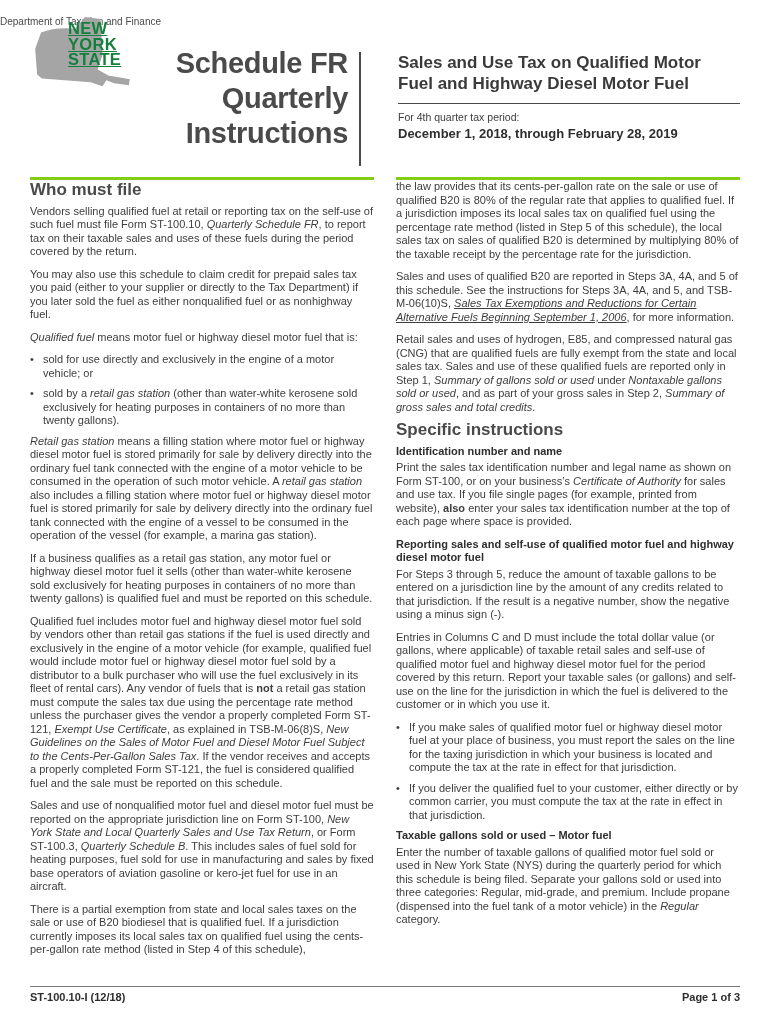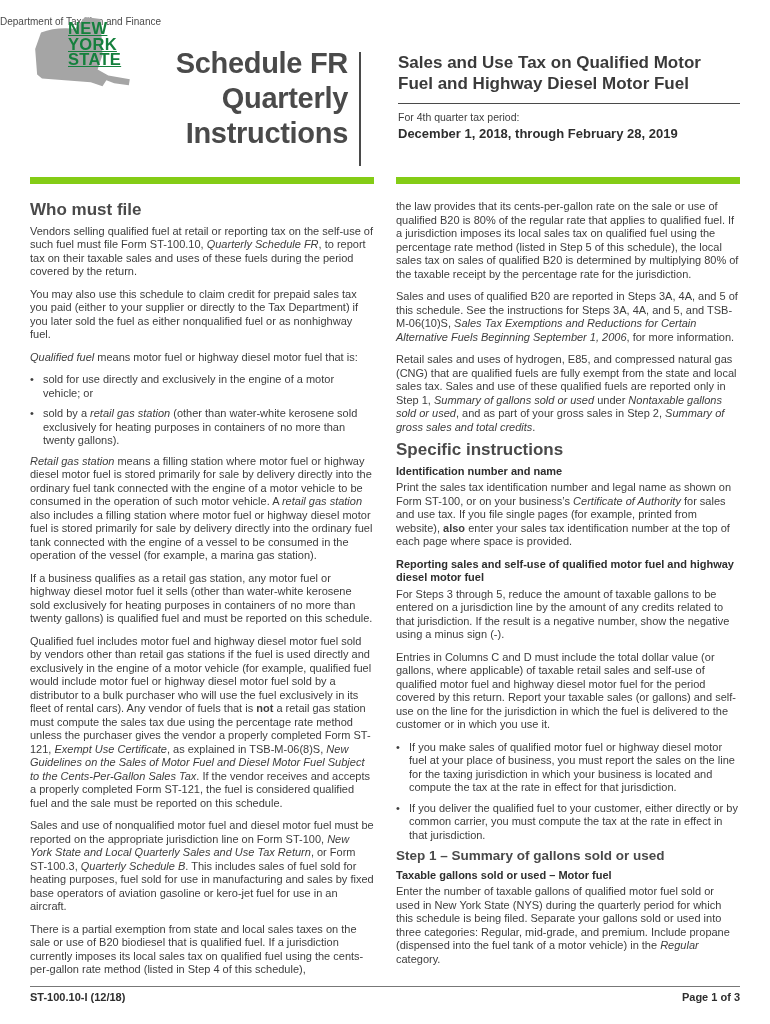--- a/index.html
+++ b/index.html
@@ -15,21 +15,21 @@
 
   .doc-title { position:absolute; left:0; top:46px; width:348px; text-align:right; font-size:29px; line-height:35px; font-weight:bold; color:#4a4a4a; letter-spacing:-0.3px; }
   .vrule { position:absolute; left:359px; top:52px; width:2px; height:114px; background:#4a4a4a; }
   .subject { position:absolute; left:374px; top:52px; right:30px;margin-left:24px; }
   .subject-title { font-size:17px; line-height:21px; font-weight:bold; color:#3a3a3a; }
   .subject-rule { border-top:1px solid #4a4a4a; margin:9px 0 7px; }
   .period-label { font-size:10.5px; color:#3d3d3d; }
   .period-value { font-size:13px; font-weight:bold; color:#2e2e2e; margin-top:3px; }
 
   .body { position:absolute; top:177px; left:30px; right:30px; display:flex; gap:22px; }
-  .col { flex:1; border-top:7px solid #84cc16; padding-top:16px; font-size:11px; line-height:13.5px; color:#3d3d3d; }
+  .col { flex:1; border-top:3px solid #84cc16; padding-top:0; font-size:11px; line-height:13.5px; color:#3d3d3d; }
 
   .h1 { font-size:17px; font-weight:bold; color:#4a4a4a; margin:3px 0 8px; }
   .h2 { font-size:13.5px; font-weight:bold; color:#4a4a4a; margin:6px 0 6px; }
   .h3 { font-size:11px; font-weight:bold; color:#2e2e2e; margin:2px 0 3px; }
   .p { margin-bottom:9px; }
   .bullet { display:flex; margin-bottom:7px; }
   .bullet .dot { width:13px; flex:0 0 13px; }
 
   .footer { position:absolute; left:30px; right:30px; top:986px; border-top:1px solid #777; padding-top:4px; display:flex; justify-content:space-between; font-size:11px; font-weight:bold; color:#2e2e2e; }
 </style>
@@ -84,37 +84,36 @@
           <span class="bullet-text">sold by a <span style="font-style: italic;">retail gas station</span> (other than water-white kerosene sold exclusively for heating purposes in containers of no more than twenty gallons).</span>
         </div>
         <div class="p"><span style="font-style: italic;">Retail gas station</span> means a filling station where motor fuel or highway diesel motor fuel is stored primarily for sale by delivery directly into the ordinary fuel tank connected with the engine of a motor vehicle to be consumed in the operation of such motor vehicle. A <span style="font-style: italic;">retail gas station</span> also includes a filling station where motor fuel or highway diesel motor fuel is stored primarily for sale by delivery directly into the ordinary fuel tank connected with the engine of a vessel to be consumed in the operation of the vessel (for example, a marina gas station).</div>
         <div class="p">If a business qualifies as a retail gas station, any motor fuel or highway diesel motor fuel it sells (other than water-white kerosene sold exclusively for heating purposes in containers of no more than twenty gallons) is qualified fuel and must be reported on this schedule.</div>
         <div class="p">Qualified fuel includes motor fuel and highway diesel motor fuel sold by vendors other than retail gas stations if the fuel is used directly and exclusively in the engine of a motor vehicle (for example, qualified fuel would include motor fuel or highway diesel motor fuel sold by a distributor to a bulk purchaser who will use the fuel exclusively in its fleet of rental cars). Any vendor of fuels that is <span style="font-weight: bold;">not</span> a retail gas station must compute the sales tax due using the percentage rate method unless the purchaser gives the vendor a properly completed Form ST-121, <span style="font-style: italic;">Exempt Use Certificate</span>, as explained in TSB-M-06(8)S, <span style="font-style: italic;">New Guidelines on the Sales of Motor Fuel and Diesel Motor Fuel Subject to the Cents-Per-Gallon Sales Tax</span>. If the vendor receives and accepts a properly completed Form ST-121, the fuel is considered qualified fuel and the sale must be reported on this schedule.</div>
         <div class="p">Sales and use of nonqualified motor fuel and diesel motor fuel must be reported on the appropriate jurisdiction line on Form ST-100, <span style="font-style: italic;">New York State and Local Quarterly Sales and Use Tax Return</span>, or Form ST-100.3, <span style="font-style: italic;">Quarterly Schedule B</span>. This includes sales of fuel sold for heating purposes, fuel sold for use in manufacturing and sales by fixed base operators of aviation gasoline or kero-jet fuel for use in an aircraft.</div>
         <div class="p">There is a partial exemption from state and local sales taxes on the sale or use of B20 biodiesel that is qualified fuel. If a jurisdiction currently imposes its local sales tax on qualified fuel using the cents-per-gallon rate method (listed in Step 4 of this schedule),</div>
       </div>
     <div class="col">
         <div class="p">the law provides that its cents-per-gallon rate on the sale or use of qualified B20 is 80% of the regular rate that applies to qualified fuel. If a jurisdiction imposes its local sales tax on qualified fuel using the percentage rate method (listed in Step 5 of this schedule), the local sales tax on sales of qualified B20 is determined by multiplying 80% of the taxable receipt by the percentage rate for the jurisdiction.</div>
-        <div class="p">Sales and uses of qualified B20 are reported in Steps 3A, 4A, and 5 of this schedule. See the instructions for Steps 3A, 4A, and 5, and TSB-M-06(10)S, <span style="font-style: italic;">Sales Tax Exemptions and Reductions for Certain Alternative Fuels Beginning September 1, 2006</span>, for more information.</div>
+        <div class="p">Sales and uses of qualified B20 are reported in Steps 3A, 4A, and 5 of this schedule. See the instructions for Steps 3A, 4A, and 5, and TSB-M-06(10)S, <span style="font-style: italic; text-decoration: underline;">Sales Tax Exemptions and Reductions for Certain Alternative Fuels Beginning September 1, 2006</span>, for more information.</div>
         <div class="p">Retail sales and uses of hydrogen, E85, and compressed natural gas (CNG) that are qualified fuels are fully exempt from the state and local sales tax. Sales and use of these qualified fuels are reported only in Step 1, <span style="font-style: italic;">Summary of gallons sold or used</span> under <span style="font-style: italic;">Nontaxable gallons sold or used</span>, and as part of your gross sales in Step 2, <span style="font-style: italic;">Summary of gross sales and total credits</span>.</div>
         <div class="h1">Specific instructions</div>
         <div class="h3">Identification number and name</div>
         <div class="p">Print the sales tax identification number and legal name as shown on Form ST-100, or on your business’s <span style="font-style: italic;">Certificate of Authority</span> for sales and use tax. If you file single pages (for example, printed from website), <span style="font-weight: bold;">also</span> enter your sales tax identification number at the top of each page where space is provided.</div>
         <div class="h3">Reporting sales and self-use of qualified motor fuel and highway diesel motor fuel</div>
         <div class="p">For Steps 3 through 5, reduce the amount of taxable gallons to be entered on a jurisdiction line by the amount of any credits related to that jurisdiction. If the result is a negative number, show the negative using a minus sign (-).</div>
         <div class="p">Entries in Columns C and D must include the total dollar value (or gallons, where applicable) of taxable retail sales and self-use of qualified motor fuel and highway diesel motor fuel for the period covered by this return. Report your taxable sales (or gallons) and self-use on the line for the jurisdiction in which the fuel is delivered to the customer or in which you use it.</div>
         <div class="bullet">
           <span class="dot">•</span>
           <span class="bullet-text">If you make sales of qualified motor fuel or highway diesel motor fuel at your place of business, you must report the sales on the line for the taxing jurisdiction in which your business is located and compute the tax at the rate in effect for that jurisdiction.</span>
         </div>
         <div class="bullet">
           <span class="dot">•</span>
           <span class="bullet-text">If you deliver the qualified fuel to your customer, either directly or by common carrier, you must compute the tax at the rate in effect in that jurisdiction.</span>
         </div>
-        <div class="h2">Step 1 – Summary of gallons sold or used</div>
         <div class="h3">Taxable gallons sold or used – Motor fuel</div>
         <div class="p">Enter the number of taxable gallons of qualified motor fuel sold or used in New York State (NYS) during the quarterly period for which this schedule is being filed. Separate your gallons sold or used into three categories: Regular, mid-grade, and premium. Include propane (dispensed into the fuel tank of a motor vehicle) in the <span style="font-style: italic;">Regular</span> category.</div>
       </div>
   </div>
 
   <div class="footer">
     <div>ST-100.10-I (12/18)</div>
     <div>Page 1 of 3</div>
   </div>
 

